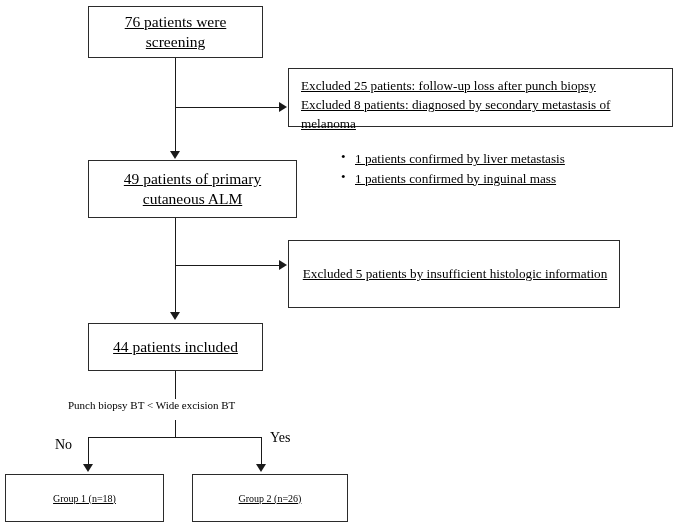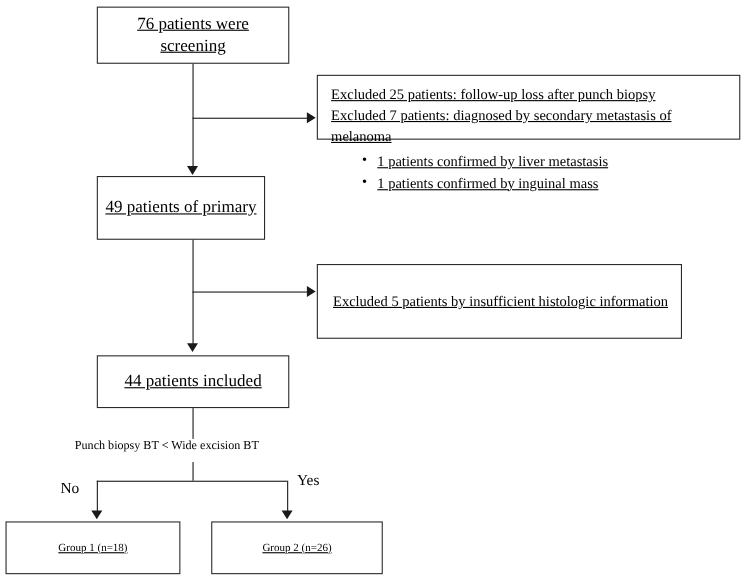--- a/index.html
+++ b/index.html
@@ -41,21 +41,21 @@
     line-height: 1.45;
     padding: 7px 10px 7px 12px;
   }
 
   .box-group {
     font-size: 10px;
   }
 
   .bullets {
     list-style: none;
-    margin: 4px;
+    margin: 16px;
     padding: 0 0 0 38px;
   }
   .bullets li {
     position: relative;
   }
   .bullets li::before {
     content: "\2022";
     position: absolute;
     left: -14px;
     top: -1px;
@@ -114,30 +114,31 @@
   </div>
 
   <div class="vline" style="left:175px; top:58px; height:95px;"></div>
   <div class="arrow-down" style="left:170px; top:151px;"></div>
 
   <div class="hline" style="left:175px; top:107px; width:105px;"></div>
   <div class="arrow-right" style="left:279px; top:102px;"></div>
 
   <div class="box box-side" style="left:288px; top:68px; width:385px; height:59px;">
     <div>Excluded 25 patients: follow-up loss after punch biopsy</div>
-    <div>Excluded 7 patients: diagnosed by secondary metastasis of melanoma</div>
+    <div>Excluded 8 patients: diagnosed by secondary metastasis of melanoma</div>
     <ul class="bullets">
       <li>1 patients confirmed by liver metastasis</li>
       <li>1 patients confirmed by inguinal mass</li>
     </ul>
   </div>
 
-  <div class="box box-main" style="left:88px; top:160px; width:153px; height:58px;">
+  <div class="box box-main" style="left:88px; top:160px; width:209px; height:58px;">
     <div>
       <span>49 patients of primary</span><br>
+      <span>cutaneous ALM</span>
     </div>
   </div>
 
   <div class="vline" style="left:175px; top:218px; height:96px;"></div>
   <div class="arrow-down" style="left:170px; top:312px;"></div>
 
   <div class="hline" style="left:175px; top:265px; width:105px;"></div>
   <div class="arrow-right" style="left:279px; top:260px;"></div>
 
   <div class="box box-side" style="left:288px; top:240px; width:332px; height:68px; display:flex; align-items:center;">

